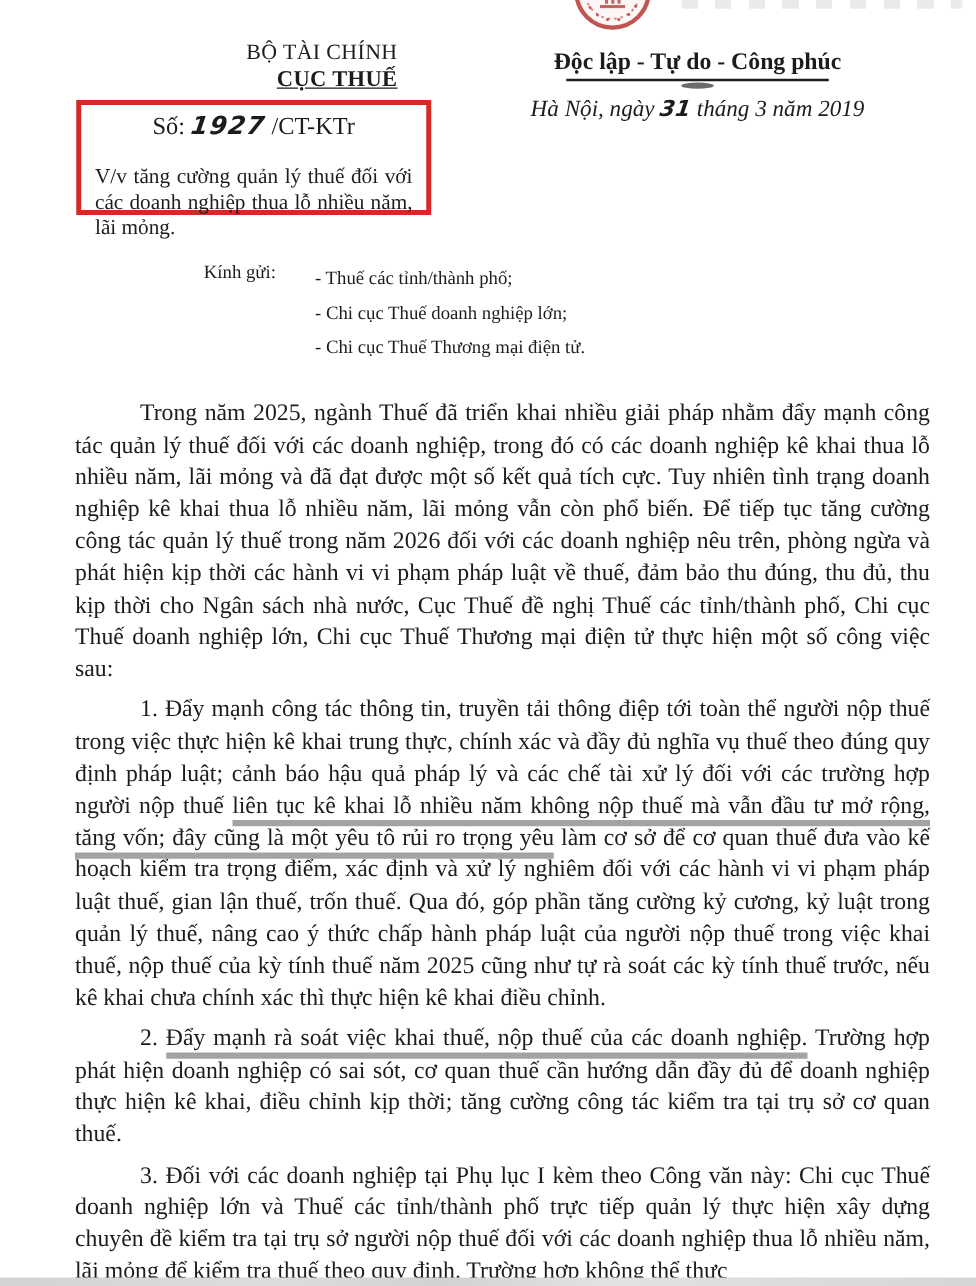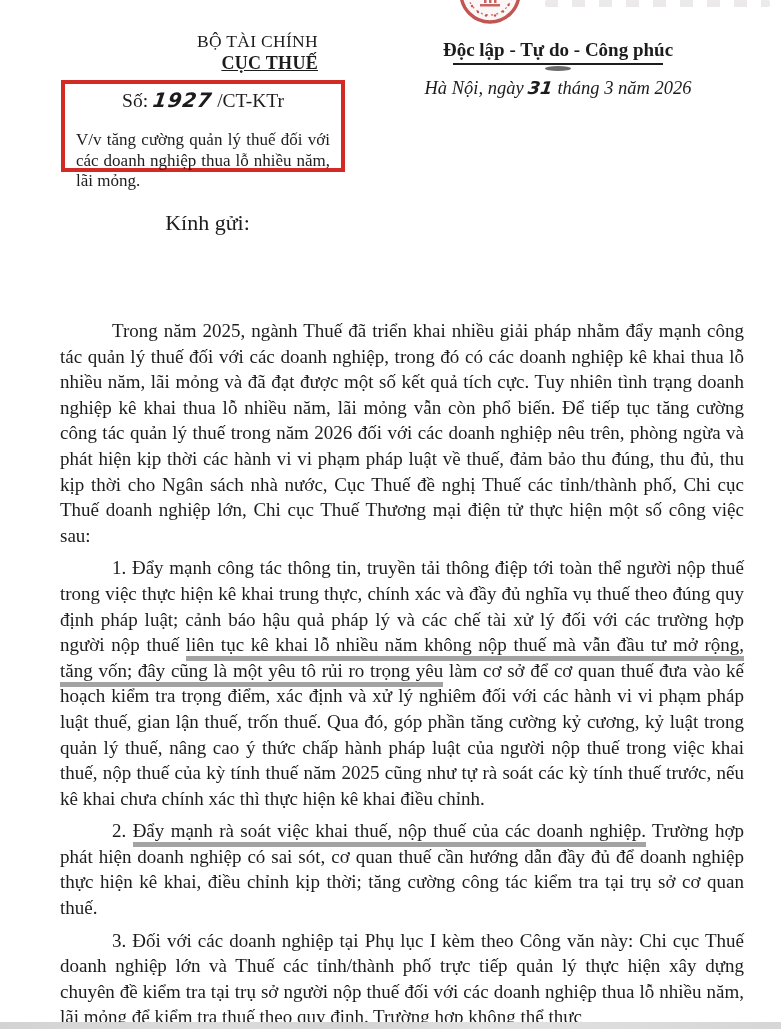--- a/index.html
+++ b/index.html
@@ -39,21 +39,21 @@
   .subject{font-size:17px;line-height:20.5px;text-align:justify;margin-top:18px;}
   
   .hdr-right{position:absolute;left:378px;top:36px;width:360px;text-align:center;}
   .nat{font-weight:bold;font-size:16.5px;letter-spacing:.2px;white-space:nowrap;}
   .motto{font-weight:bold;font-size:19px;margin-top:3px;}
   .motto-rule{width:210px;height:2px;background:#1d1d1d;margin:2px auto 0 auto;}
   .smudge{width:26px;height:5px;background:#3a3a3a;border-radius:50%;margin:1px auto 0 auto;opacity:.75;}
   .date-line{font-style:italic;font-size:18.5px;margin-top:7px;white-space:nowrap;}
   .date-line .hand{font-size:.95em;letter-spacing:0;}
   
-  .salutation{position:absolute;left:163px;top:210px;display:flex;font-size:22px;text-align:center;}
+  .salutation{position:absolute;left:163px;top:210px;display:flex;font-size:15px;}
   .kg-label{width:89px;flex:0 0 auto;}
   .recipients{line-height:27.5px;}
   
   .body-text{
     position:absolute;left:60px;top:318px;width:688px;
     font-size:19px;line-height:25.6px;text-align:justify;
   }
   .body-text p{margin:0 4px 7px 0;text-indent:52px;}
   .u-red{
     border-bottom:5px solid #a3a3a3;
@@ -108,26 +108,31 @@
       <span>/CT-KTr</span>
     </div>
     <div class="subject">V/v tăng cường quản lý thuế đối với các doanh nghiệp thua lỗ nhiều năm, lãi mỏng.</div>
   </div>
 
   <div class="hdr-right">
     <div class="motto">Độc lập - Tự do - Công phúc</div>
     <div class="motto-rule"></div>
     <div class="smudge"></div>
     <div class="date-line">
-      <span>Hà Nội, ngày </span><span class="hand">31</span><span> tháng 3 năm 2026</span>
+      <span>Hà Nội, ngày </span><span class="hand">31</span><span> tháng 3 năm 2019</span>
     </div>
   </div>
 
   <div class="salutation">
     <div class="kg-label">Kính gửi:</div>
+    <div class="recipients">
+      <div>- Thuế các tỉnh/thành phố;</div>
+      <div>- Chi cục Thuế doanh nghiệp lớn;</div>
+      <div>- Chi cục Thuế Thương mại điện tử.</div>
+    </div>
   </div>
 
   <div class="body-text" id="body-paragraphs">
       <p><span>Trong năm 2025, ngành Thuế đã triển khai nhiều giải pháp nhằm đẩy mạnh công tác quản lý thuế đối với các doanh nghiệp, trong đó có các doanh nghiệp kê khai thua lỗ nhiều năm, lãi mỏng và đã đạt được một số kết quả tích cực. Tuy nhiên tình trạng doanh nghiệp kê khai thua lỗ nhiều năm, lãi mỏng vẫn còn phổ biến. Để tiếp tục tăng cường công tác quản lý thuế trong năm 2026 đối với các doanh nghiệp nêu trên, phòng ngừa và phát hiện kịp thời các hành vi vi phạm pháp luật về thuế, đảm bảo thu đúng, thu đủ, thu kịp thời cho Ngân sách nhà nước, Cục Thuế đề nghị Thuế các tỉnh/thành phố, Chi cục Thuế doanh nghiệp lớn, Chi cục Thuế Thương mại điện tử thực hiện một số công việc sau:</span></p>
       <p><span>1. Đẩy mạnh công tác thông tin, truyền tải thông điệp tới toàn thể người nộp thuế trong việc thực hiện kê khai trung thực, chính xác và đầy đủ nghĩa vụ thuế theo đúng quy định pháp luật; cảnh báo hậu quả pháp lý và các chế tài xử lý đối với các trường hợp người nộp thuế </span><span class="u-red">liên tục kê khai lỗ nhiều năm không nộp thuế mà vẫn đầu tư mở rộng, tăng vốn; đây cũng là một yêu tô rủi ro trọng yêu</span><span> làm cơ sở để cơ quan thuế đưa vào kế hoạch kiểm tra trọng điểm, xác định và xử lý nghiêm đối với các hành vi vi phạm pháp luật thuế, gian lận thuế, trốn thuế. Qua đó, góp phần tăng cường kỷ cương, kỷ luật trong quản lý thuế, nâng cao ý thức chấp hành pháp luật của người nộp thuế trong việc khai thuế, nộp thuế của kỳ tính thuế năm 2025 cũng như tự rà soát các kỳ tính thuế trước, nếu kê khai chưa chính xác thì thực hiện kê khai điều chỉnh.</span></p>
       <p><span>2. </span><span class="u-red">Đẩy mạnh rà soát việc khai thuế, nộp thuế của các doanh nghiệp.</span><span> Trường hợp phát hiện doanh nghiệp có sai sót, cơ quan thuế cần hướng dẫn đầy đủ để doanh nghiệp thực hiện kê khai, điều chỉnh kịp thời; tăng cường công tác kiểm tra tại trụ sở cơ quan thuế.</span></p>
       <p><span>3. Đối với các doanh nghiệp tại Phụ lục I kèm theo Công văn này: Chi cục Thuế doanh nghiệp lớn và Thuế các tỉnh/thành phố trực tiếp quản lý thực hiện xây dựng chuyên đề kiểm tra tại trụ sở người nộp thuế đối với các doanh nghiệp thua lỗ nhiều năm, lãi mỏng để kiểm tra thuế theo quy định. Trường hợp không thể thực</span></p>
     </div>
 
   <div class="bottom-bar"></div>

